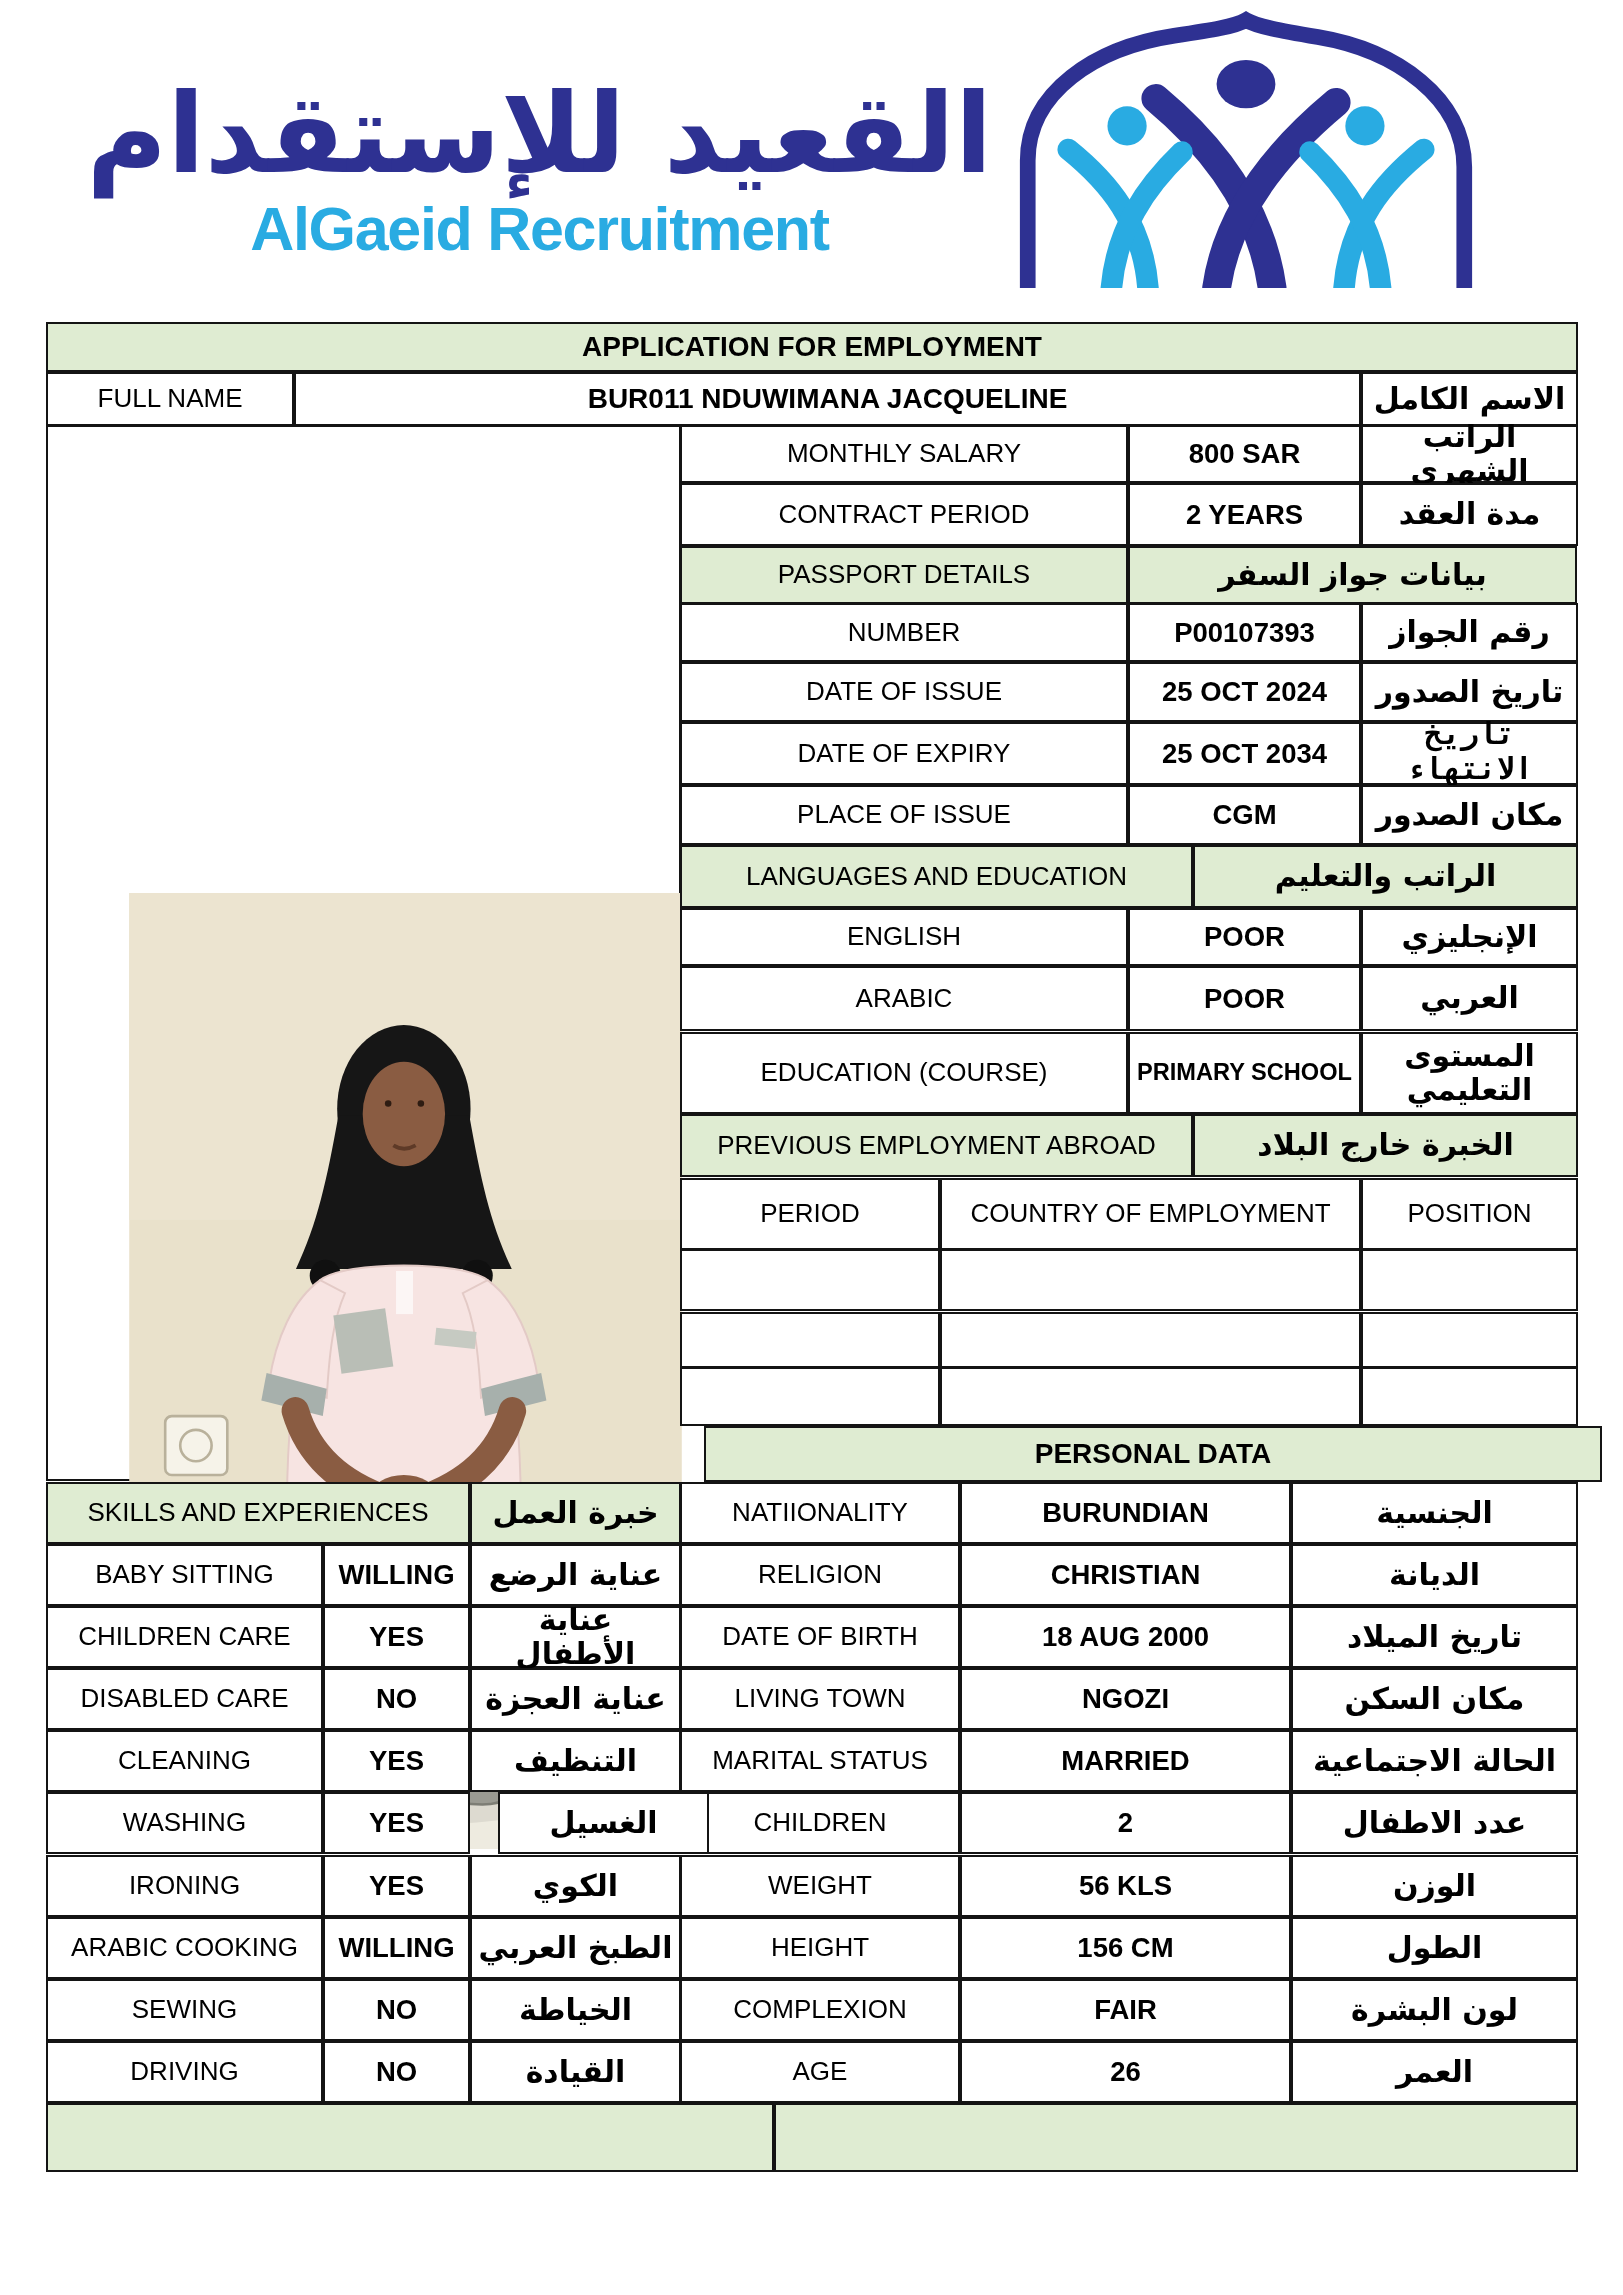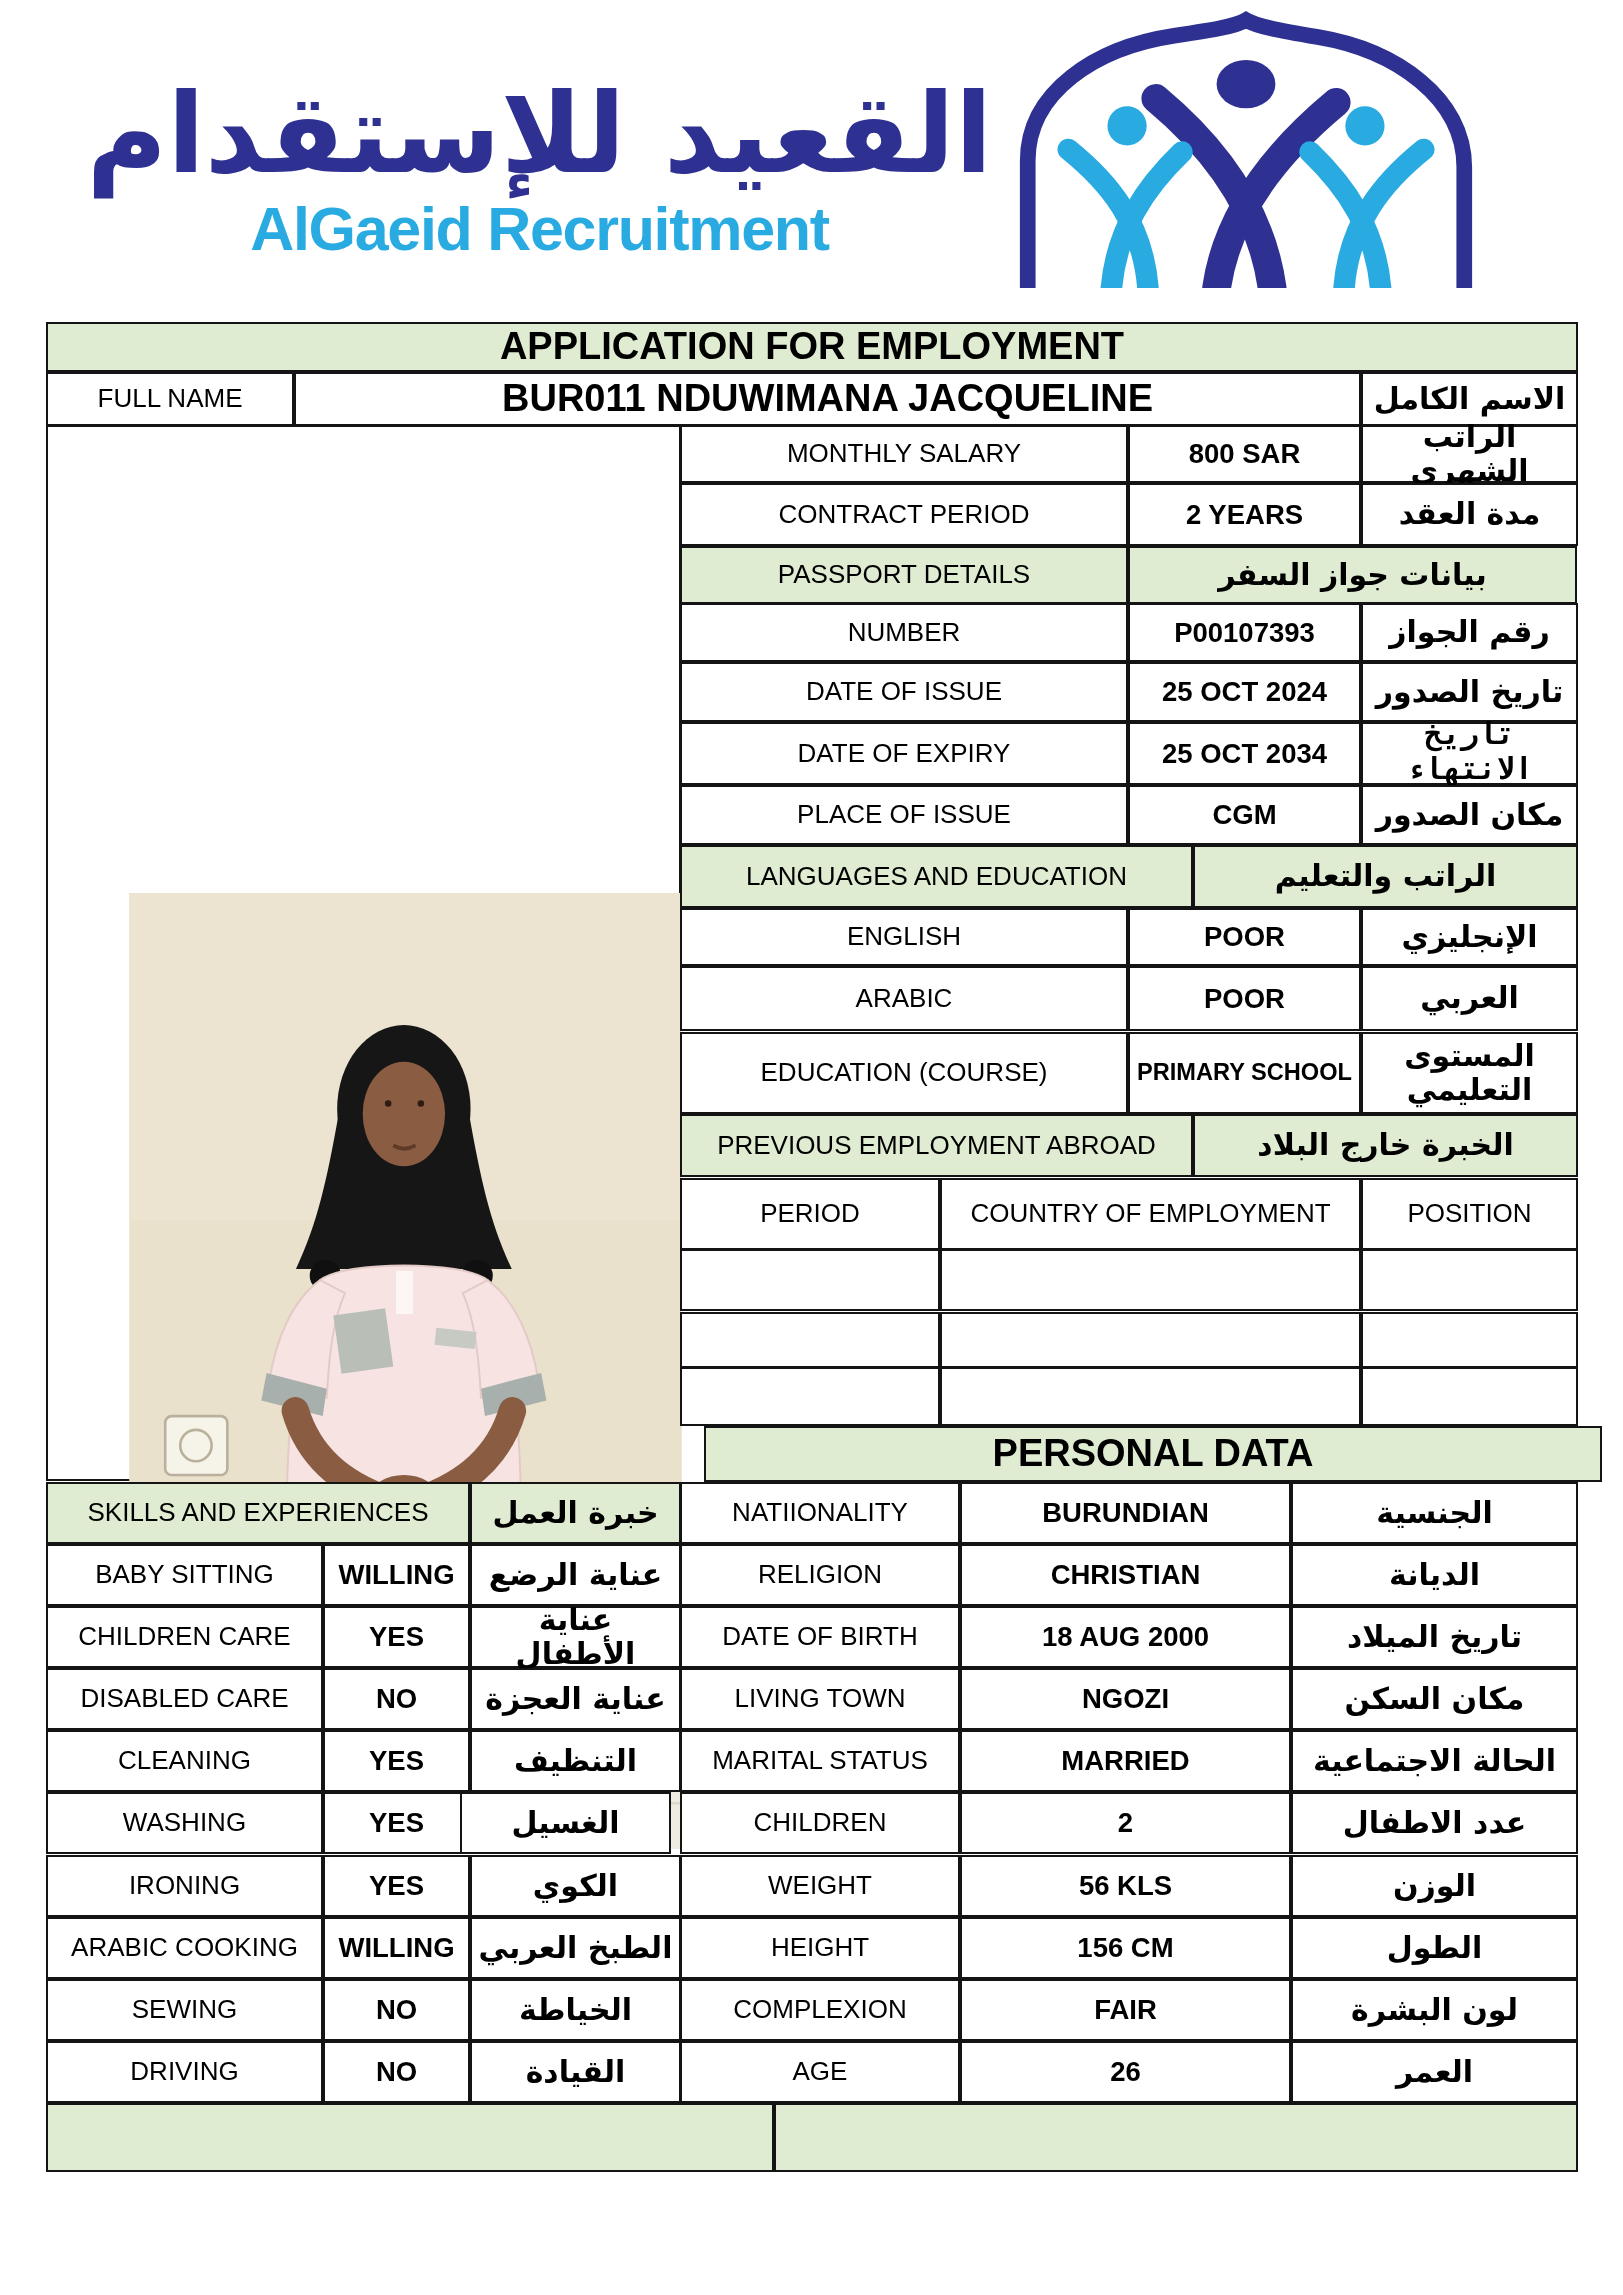--- a/index.html
+++ b/index.html
@@ -5,21 +5,21 @@
   html,body{margin:0;padding:0;background:#fff;}
   .page{position:relative;width:1623px;height:2295px;background:#ffffff;overflow:hidden;
         font-family:"Liberation Sans",sans-serif;color:#000;}
   .cell{position:absolute;box-sizing:border-box;border:2px solid #141414;background:#fff;
         display:flex;align-items:center;justify-content:center;text-align:center;
         padding:0 6.5px;line-height:1.15;}
   .green{background:#dfecd2;}
   .en{font-weight:normal;font-size:26px;font-family:"Liberation Sans",sans-serif;}
   .val{font-weight:bold;font-size:27.5px;font-family:"Liberation Sans",sans-serif;}
   .ar{font-weight:bold;font-size:30px;font-family:"DejaVu Sans",sans-serif;direction:rtl;}
-  .title-cell{font-weight:bold;font-size:38px;}
+  .title-cell{font-weight:bold;font-size:28px;}
   .small{font-size:23.6px;}
   .logo-ar{position:absolute;left:72px;top:79px;width:935px;text-align:center;
            font-weight:bold;font-size:110px;line-height:1;color:#2e3192;
            font-family:"DejaVu Sans",sans-serif;direction:rtl;}
   .logo-en{position:absolute;left:72px;top:194px;width:935px;text-align:center;
            font-weight:bold;font-size:61px;letter-spacing:-1.3px;color:#29abe2;
            font-family:"Liberation Sans",sans-serif;}
   .arch{position:absolute;left:1017px;top:6.5px;}
   .photo{position:absolute;left:81px;top:466px;width:553px;height:956px;}
 </style>
@@ -238,21 +238,21 @@
   <div class="cell en" style="left:46px;top:1668px;width:277px;height:62px;">DISABLED CARE</div>
   <div class="cell val" style="left:323px;top:1668px;width:147px;height:62px;">NO</div>
   <div class="cell ar" style="left:470px;top:1668px;width:211px;height:62px;">عناية العجزة</div>
 
   <div class="cell en" style="left:46px;top:1730px;width:277px;height:62px;">CLEANING</div>
   <div class="cell val" style="left:323px;top:1730px;width:147px;height:62px;">YES</div>
   <div class="cell ar" style="left:470px;top:1730px;width:211px;height:62px;">التنظيف</div>
 
   <div class="cell en" style="left:46px;top:1792px;width:277px;height:62px;">WASHING</div>
   <div class="cell val" style="left:323px;top:1792px;width:147px;height:62px;">YES</div>
-  <div class="cell ar" style="left:460px;top:1792px;width:211px;height:62px;">الغسيل</div>
+  <div class="cell ar" style="left:498px;top:1792px;width:211px;height:62px;">الغسيل</div>
 
   <div class="cell en" style="left:46px;top:1855px;width:277px;height:62px;">IRONING</div>
   <div class="cell val" style="left:323px;top:1855px;width:147px;height:62px;">YES</div>
   <div class="cell ar" style="left:470px;top:1855px;width:211px;height:62px;">الكوي</div>
 
   <div class="cell en" style="left:46px;top:1917px;width:277px;height:62px;">ARABIC COOKING</div>
   <div class="cell val" style="left:323px;top:1917px;width:147px;height:62px;">WILLING</div>
   <div class="cell ar" style="left:470px;top:1917px;width:211px;height:62px;">الطبخ العربي</div>
 
   <div class="cell en" style="left:46px;top:1979px;width:277px;height:62px;">SEWING</div>

